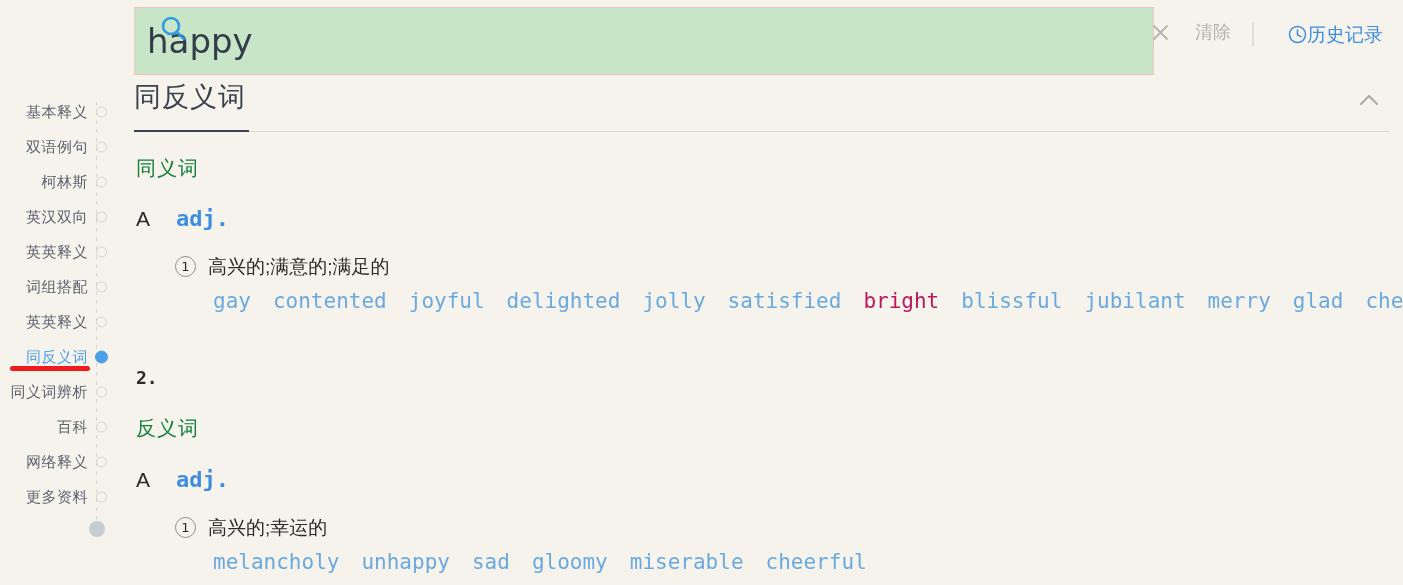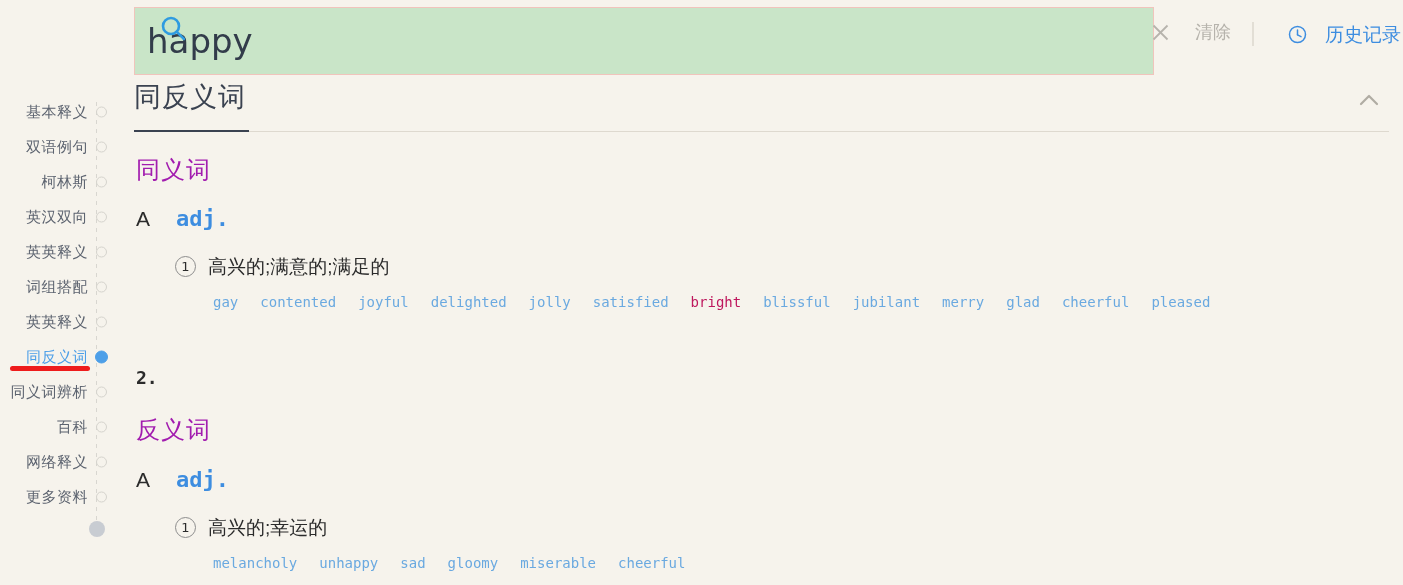--- a/index.html
+++ b/index.html
@@ -164,21 +164,21 @@
     width: 2px;
     height: 24px;
     background: #e2ded5;
   }
   .history-btn {
     position: absolute;
     left: 1288px;
     top: 25px;
     display: flex;
     align-items: flex-start;
-    gap: 18px;
+    gap: 0;
   }
   .history-label {
     font-size: 19px;
     color: #3d8de0;
     line-height: 1;
   }
 
   
   .section-head {
     position: absolute;
@@ -217,22 +217,22 @@
     right: 8px;
     top: 12px;
     width: 24px;
     height: 16px;
   }
 
   
   .group-label {
     position: absolute;
     left: 136px;
-    font-size: 24px;
-    color: #a21caf;
+    font-size: 20px;
+    color: #15803d;
     line-height: 1;
     letter-spacing: 1px;
   }
   .pos-row {
     position: absolute;
     left: 136px;
     display: flex;
     align-items: baseline;
     gap: 26px;
   }
@@ -277,21 +277,21 @@
     line-height: 1;
   }
   .wordlist {
     margin-top: 11px;
     margin-left: 38px;
     max-width: 1180px;
     line-height: 27px;
   }
   .word {
     font-family: "DejaVu Sans Mono", monospace;
-    font-size: 14px;
+    font-size: 21px;
     color: #6aa9e0;
     margin-right: 22px;
     white-space: nowrap;
   }
   .word.muted {
     color: #be185d;
   }
   .plain-num {
     position: absolute;
     left: 136px;

